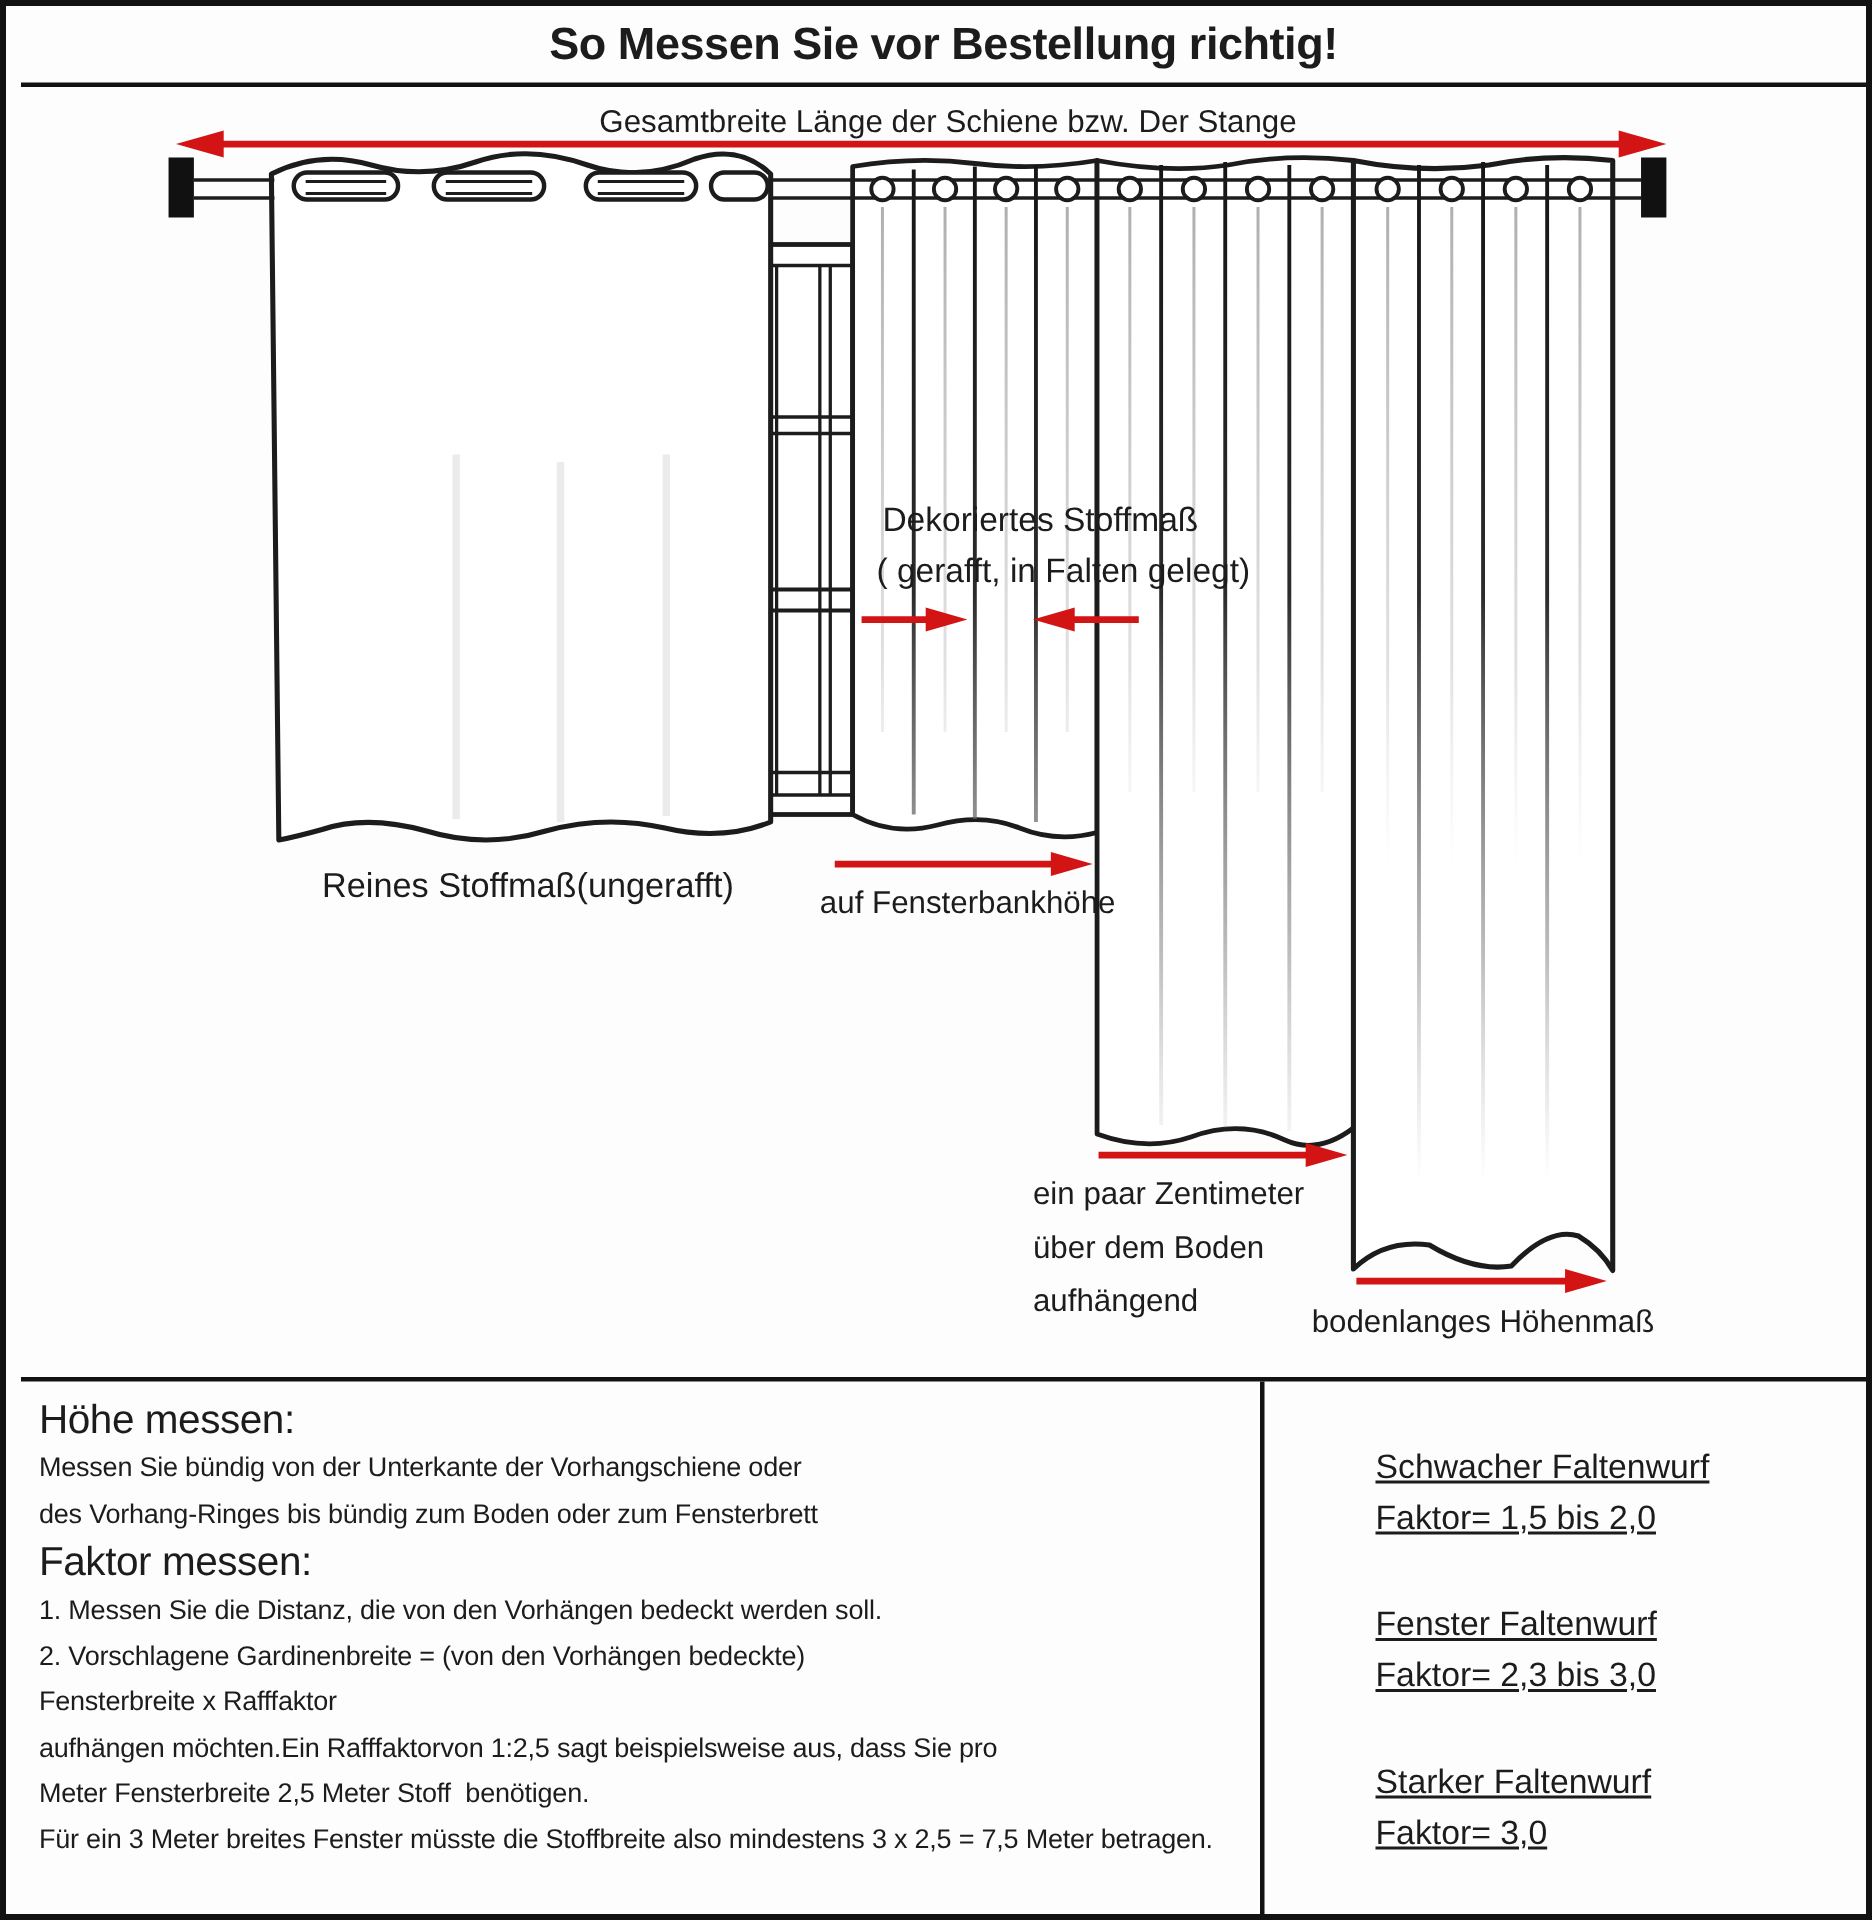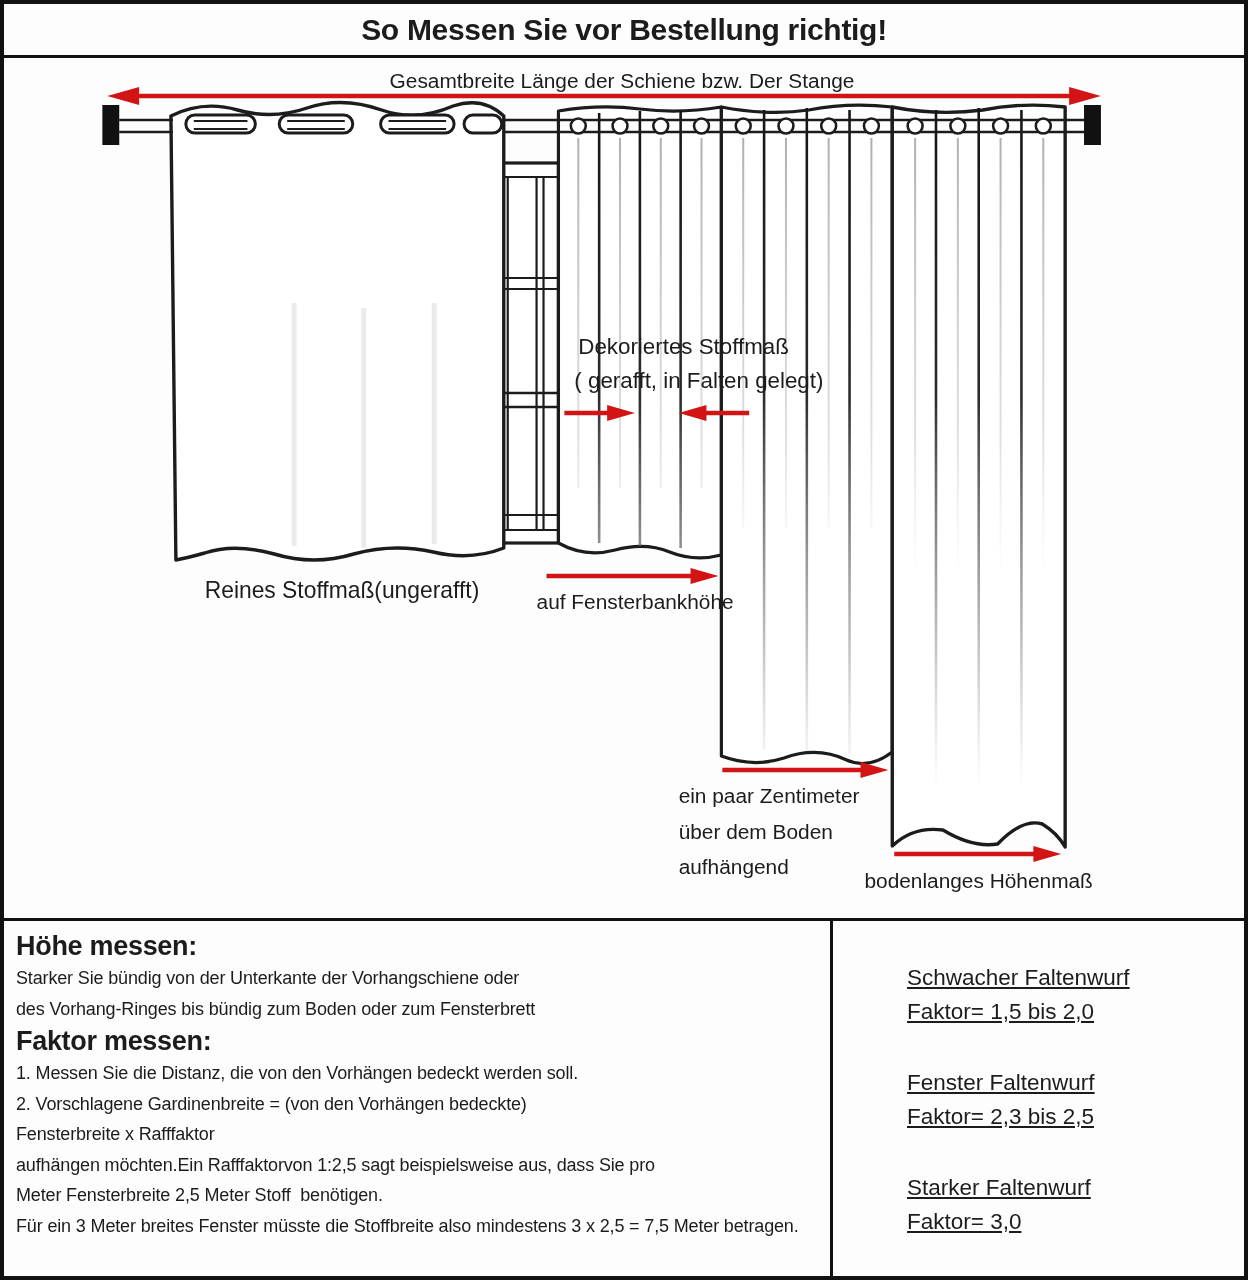--- a/index.html
+++ b/index.html
@@ -1,30 +1,30 @@
 <!DOCTYPE html>
 <html><head>
 <meta charset="utf-8">
 <style>
   html,body{margin:0;padding:0;background:#e8e8e8;}
   #stage{width:1248px;height:1280px;background:#fdfdfd;box-sizing:border-box;
          border:4px solid #121212;font-family:"Liberation Sans",sans-serif;color:#1c1c1c;
-         display:flex;flex-direction:column;overflow:hidden;}
+         display:flex;flex-direction:column;overflow:hidden;padding-left:10px;}
   #titlebar{height:58px;border-bottom:3px solid #121212;display:flex;align-items:center;justify-content:center;}
   #titlebar .t{font-size:30px;font-weight:bold;letter-spacing:-0.3px;}
   #diagram{position:relative;height:972px;}
   #diagram svg{display:block;width:1240px;height:840px;}
   .lbl{fill:#1c1c1c;font-family:"Liberation Sans",sans-serif;}
   .lbl.s21{font-size:21px;}
   .lbl.s22{font-size:22.5px;}
   .lbl.s23{font-size:23px;}
   #bottom{flex:1;border-top:3px solid #121212;display:flex;}
   #leftbox{width:829px;border-right:3px solid #121212;box-sizing:border-box;padding:8px 12px 0 12px;}
   #rightbox{flex:1;box-sizing:border-box;padding:40px 10px 0 74px;}
-  .bh{font-size:27px;font-weight:bold;line-height:34px;letter-spacing:-0.3px;}
+  .bh{font-size:27px;font-weight:normal;line-height:34px;letter-spacing:-0.3px;}
   .bl{font-size:18px;line-height:30.5px;white-space:pre;letter-spacing:-0.15px;}
   .fgroup{margin-bottom:37px;text-decoration:underline;}
   .fname,.fval{font-size:22.5px;line-height:34px;}
 </style>
 </head>
 <body>
 
 <div id="stage">
 
   <div id="titlebar">
@@ -189,38 +189,38 @@
       <text x="679" y="745" class="lbl s21">ein paar Zentimeter</text>
       <text x="679" y="781" class="lbl s21">über dem Boden</text>
       <text x="679" y="816" class="lbl s21">aufhängend</text>
       <text x="866" y="830" class="lbl s21">bodenlanges Höhenmaß</text>
     </svg>
   </div>
 
   <div id="bottom">
     <div id="leftbox">
       <div class="bh">Höhe messen:</div>
-      <div class="bl">Starker Sie bündig von der Unterkante der Vorhangschiene oder</div>
+      <div class="bl">Messen Sie bündig von der Unterkante der Vorhangschiene oder</div>
       <div class="bl">des Vorhang-Ringes bis bündig zum Boden oder zum Fensterbrett</div>
       <div class="bh">Faktor messen:</div>
       <div class="bl">1. Messen Sie die Distanz, die von den Vorhängen bedeckt werden soll.</div>
       <div class="bl">2. Vorschlagene Gardinenbreite = (von den Vorhängen bedeckte)</div>
       <div class="bl">Fensterbreite x Rafffaktor</div>
       <div class="bl">aufhängen möchten.Ein Rafffaktorvon 1:2,5 sagt beispielsweise aus, dass Sie pro</div>
       <div class="bl">Meter Fensterbreite 2,5 Meter Stoff  benötigen.</div>
       <div class="bl">Für ein 3 Meter breites Fenster müsste die Stoffbreite also mindestens 3 x 2,5 = 7,5 Meter betragen.</div>
     </div>
     <div id="rightbox">
       <div class="fgroup">
         <div class="fname">Schwacher Faltenwurf</div>
         <div class="fval">Faktor= 1,5 bis 2,0</div>
       </div>
       <div class="fgroup">
         <div class="fname">Fenster Faltenwurf</div>
-        <div class="fval">Faktor= 2,3 bis 2,5</div>
+        <div class="fval">Faktor= 2,3 bis 3,0</div>
       </div>
       <div class="fgroup">
         <div class="fname">Starker Faltenwurf</div>
         <div class="fval">Faktor= 3,0</div>
       </div>
     </div>
   </div>
 
 </div>
 

